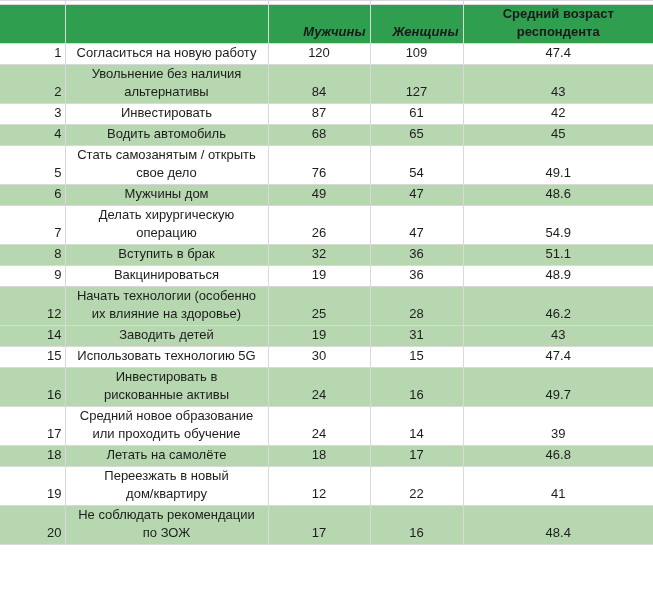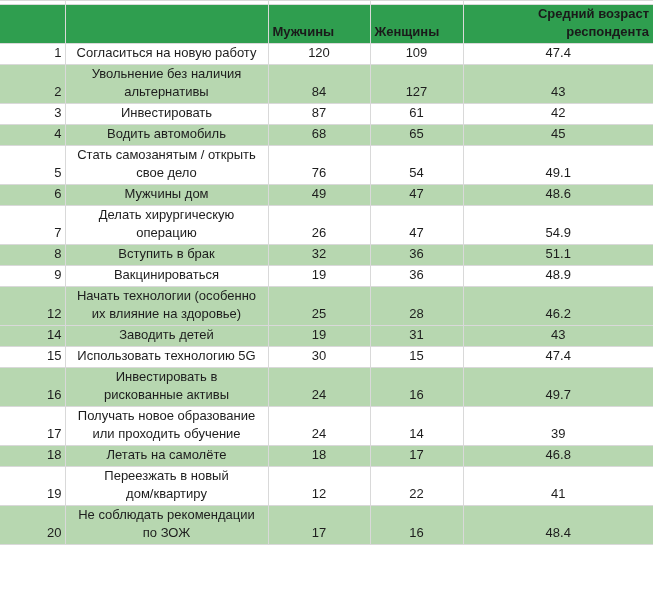--- a/index.html
+++ b/index.html
@@ -42,22 +42,22 @@
   td:last-child,th:last-child{border-right:none;}
   td:first-child,th:first-child{border-left:none;}
   
   tr.crop-strip td{height:4px;padding:0;background:#ffffff;border-top:1px solid var(--grid);}
   
   tr.header-row th{
     height:38px;background:var(--header-bg);
     color:var(--header-text);font-weight:bold;font-size:13px;
     white-space:pre-line;
   }
-  th.h-num{text-align:left;}
-  th.h-avg{text-align:right;}
+  th.h-num{text-align:right;font-style:italic;}
+  th.h-avg{text-align:center;}
   
   tr.data-row{height:20px;}
   tr.data-row.tall{height:38px;}
   tr.data-row.band td{background:var(--band-bg);}
   td.c-idx{text-align:right;padding-right:3px;}
   td.c-label{text-align:center;white-space:pre-line;}
   td.c-val{text-align:center;}
 </style>
 </head>
 <body>
@@ -180,21 +180,21 @@
         <tr class="data-row band tall">
     <td class="c-idx">16</td>
     <td class="c-label">Инвестировать в
 рискованные активы</td>
     <td class="c-val">24</td>
     <td class="c-val">16</td>
     <td class="c-val">49.7</td>
   </tr>
         <tr class="data-row tall">
     <td class="c-idx">17</td>
-    <td class="c-label">Получать новое образование
+    <td class="c-label">Средний новое образование
 или проходить обучение</td>
     <td class="c-val">24</td>
     <td class="c-val">14</td>
     <td class="c-val">39</td>
   </tr>
         <tr class="data-row band">
     <td class="c-idx">18</td>
     <td class="c-label">Летать на самолёте</td>
     <td class="c-val">18</td>
     <td class="c-val">17</td>

